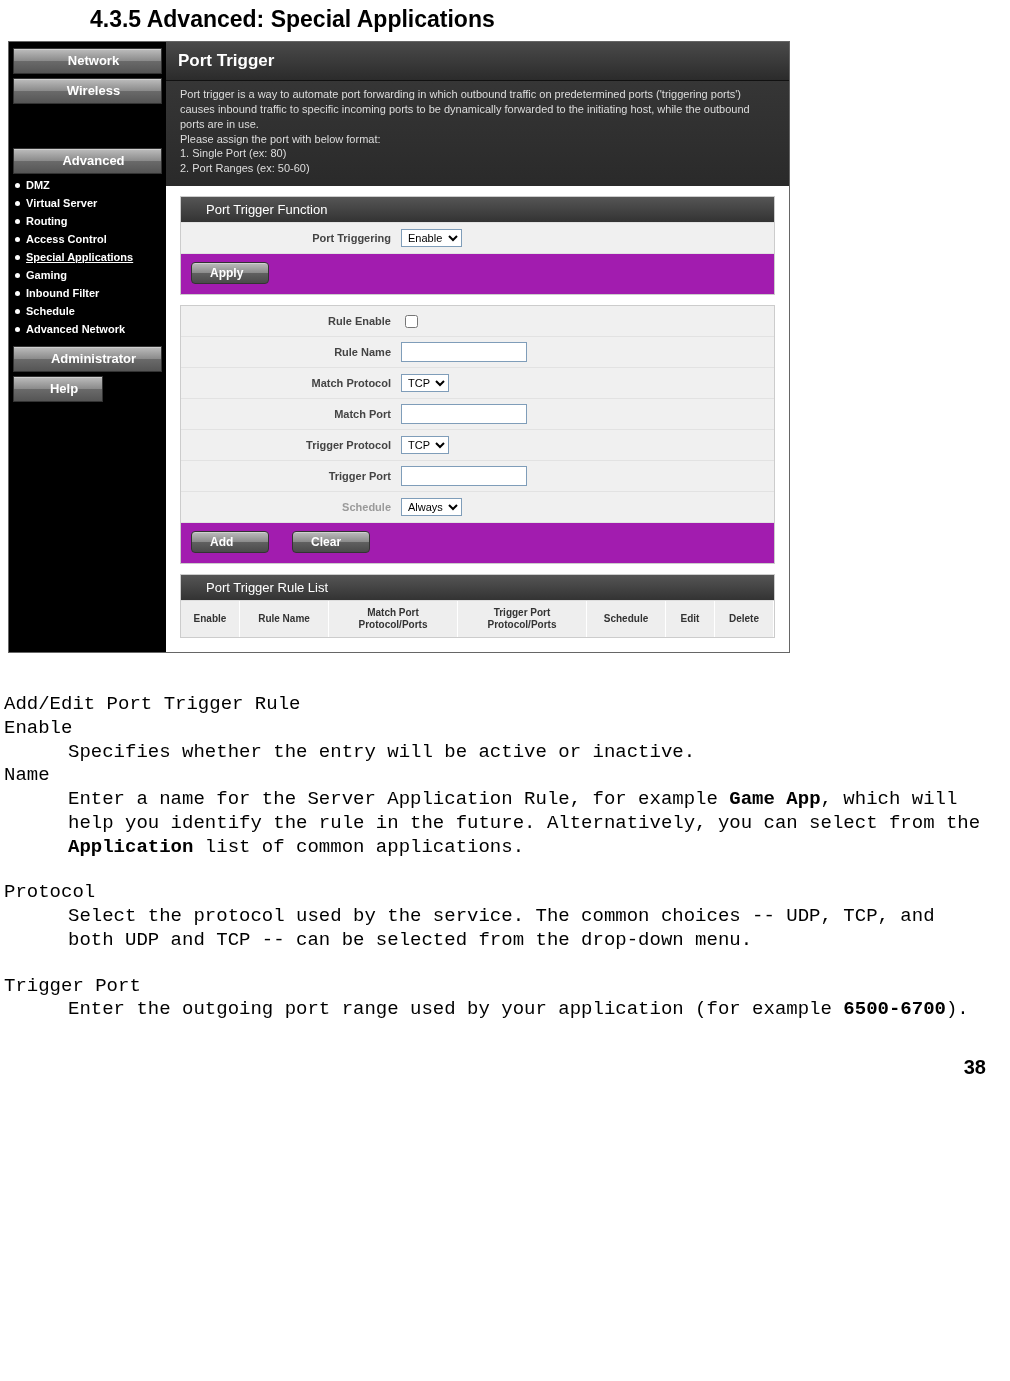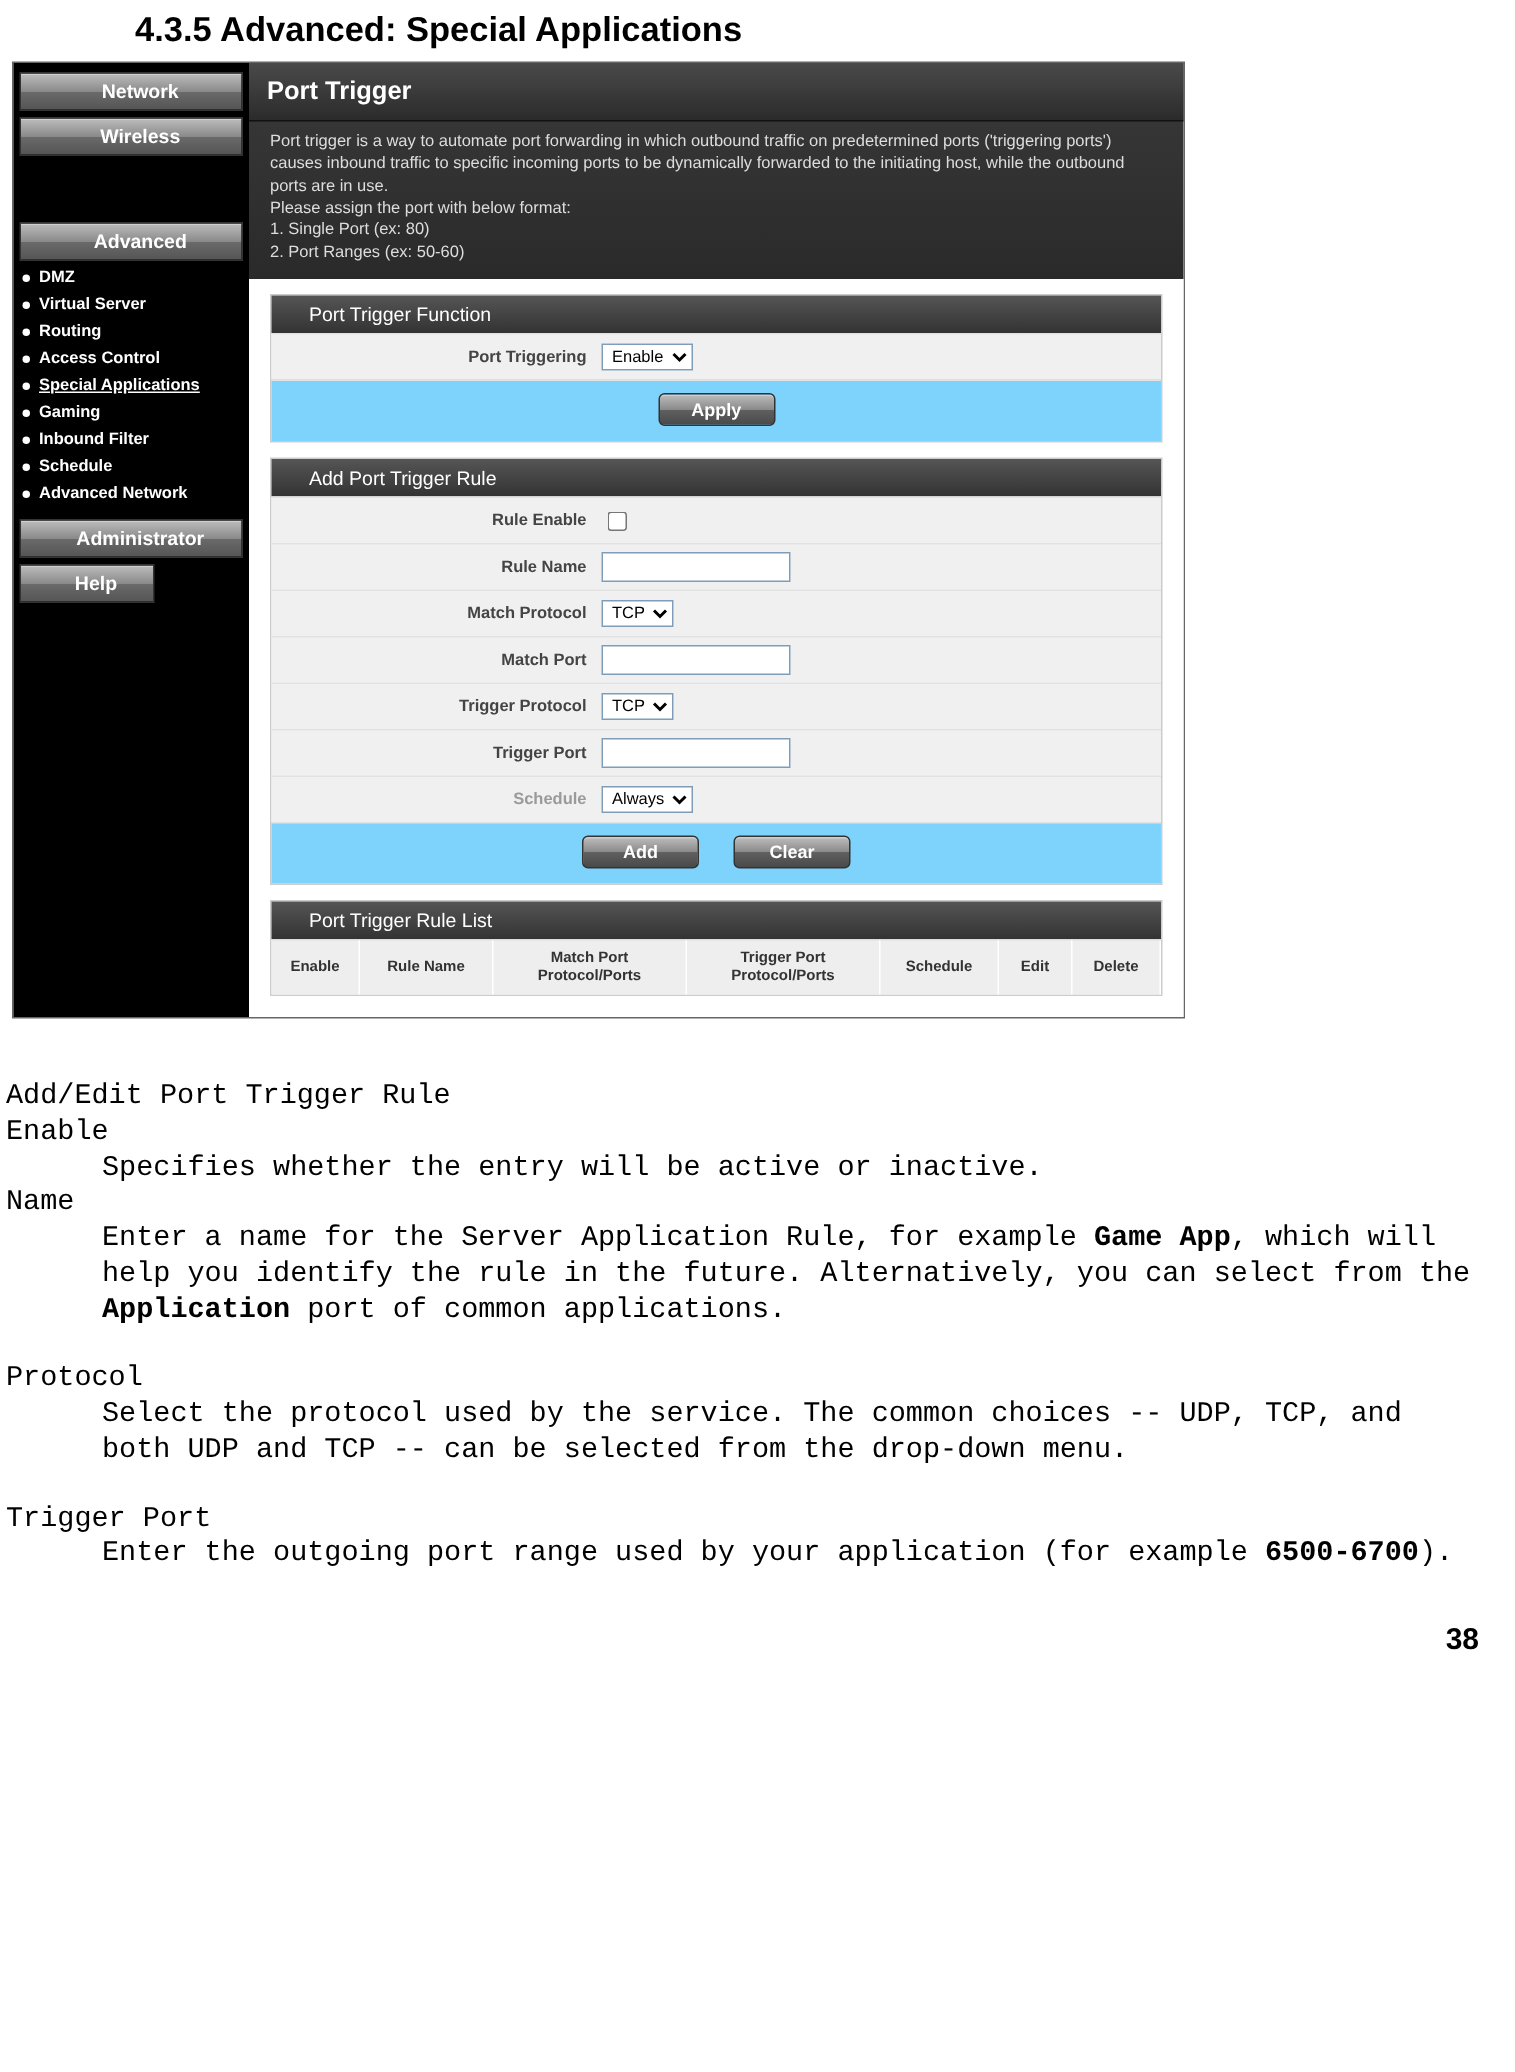--- a/index.html
+++ b/index.html
@@ -134,23 +134,23 @@
     border: 1px solid #7f9db9;
     padding: 1px 2px;
     background: #fff;
   }
   .form-ctrl input[type=text] { width: 120px; height: 16px; }
   .form-ctrl input[type=checkbox] {
     width: 13px; height: 13px;
     border: 1px solid #7f9db9;
   }
   .btn-row {
-    text-align: center;
+    text-align: left;
     padding: 8px 0 10px 0;
-    background: #7dd3fc;
+    background: #a21caf;
     border-top: 1px solid #e2e2e2;
   }
   .ui-btn {
     display: inline-block;
     background: linear-gradient(to bottom, #bdbdbd, #8a8a8a 50%, #606060 51%, #4a4a4a);
     border: 1px solid #333;
     border-radius: 4px;
     color: #fff;
     font-weight: bold;
     font-size: 12px;
@@ -276,21 +276,20 @@
           <div class="form-ctrl">
             <select><option>Enable</option></select>
           </div>
         </div>
         <div class="btn-row">
           <span class="ui-btn">Apply</span>
         </div>
       </div>
 
       <div class="section">
-        <div class="section-head">Add Port Trigger Rule</div>
         <div class="form-row">
           <div class="form-label">Rule Enable</div>
           <div class="form-ctrl"><input type="checkbox" style=""></div>
         </div>
         <div class="form-row">
           <div class="form-label">Rule Name</div>
           <div class="form-ctrl"><input type="text" style=""></div>
         </div>
         <div class="form-row">
           <div class="form-label">Match Protocol</div>
@@ -332,21 +331,21 @@
       </div>
     </div>
   </div>
 
   <div class="doc">
     <p class="term">Add/Edit Port Trigger Rule</p>
     <p class="term">Enable</p>
     <p class="def">Specifies whether the entry will be active or inactive.</p>
     <p class="term">Name</p>
     <p class="def">
-      <span>Enter a name for the Server Application Rule, for example </span><b>Game App</b><span>, which will help you identify the rule in the future. Alternatively, you can select from the </span><b>Application</b><span> port of common applications.</span>
+      <span>Enter a name for the Server Application Rule, for example </span><b>Game App</b><span>, which will help you identify the rule in the future. Alternatively, you can select from the </span><b>Application</b><span> list of common applications.</span>
     </p>
     <p class="term spaced">Protocol</p>
     <p class="def">Select the protocol used by the service. The common choices -- UDP, TCP, and both UDP and TCP -- can be selected from the drop-down menu.</p>
     <p class="term spaced">Trigger Port</p>
     <p class="def">
       <span>Enter the outgoing port range used by your application (for example </span><b>6500-6700</b><span>).</span>
     </p>
   </div>
 
   <div class="pagenum">38</div>

